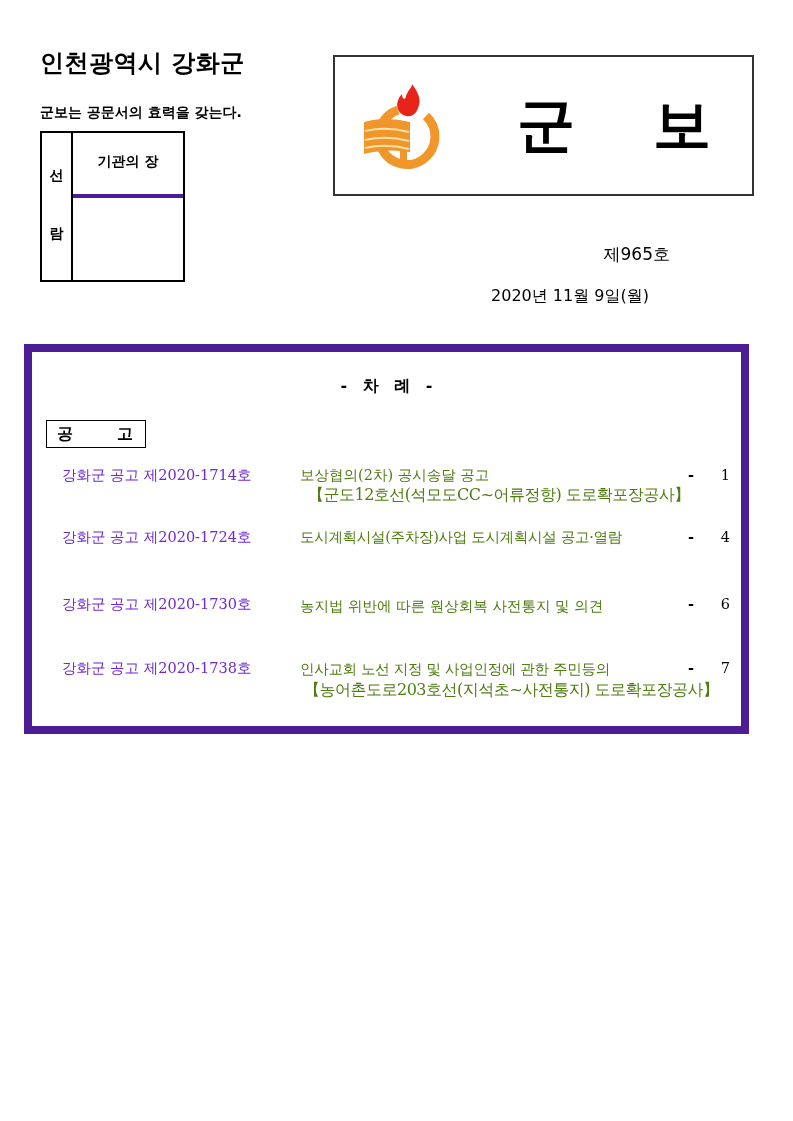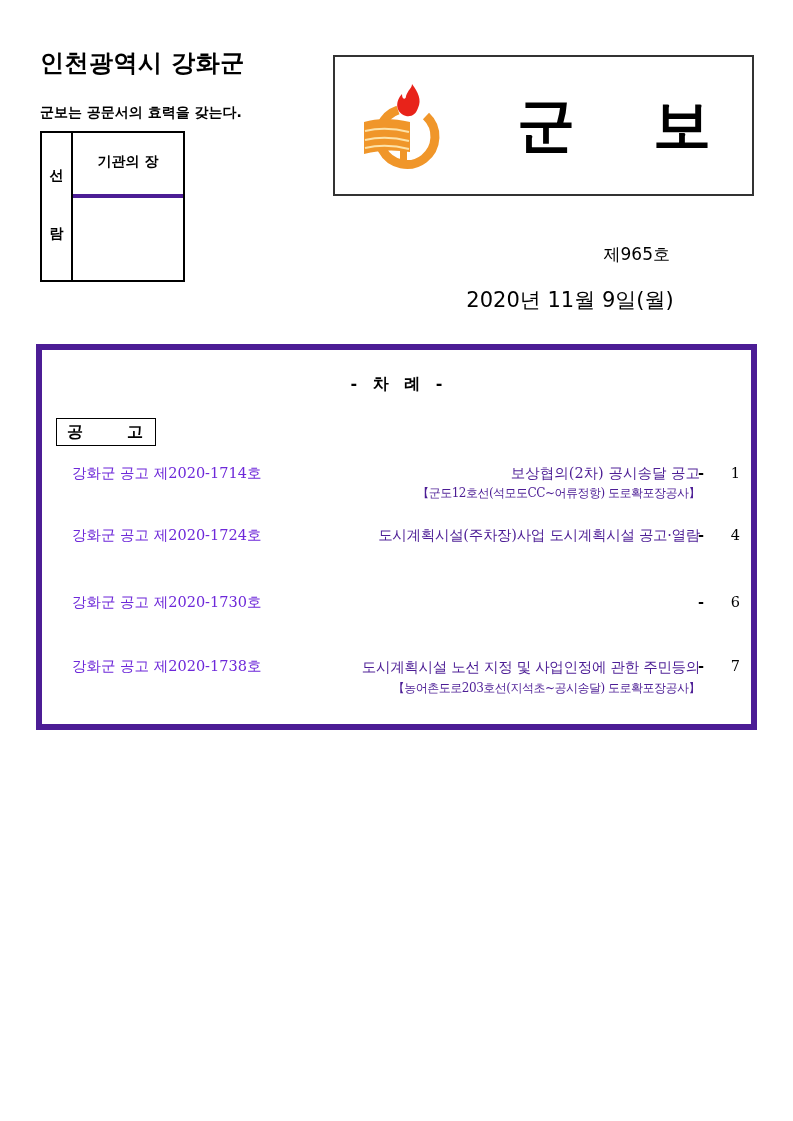--- a/index.html
+++ b/index.html
@@ -16,32 +16,32 @@
   #approval .col-left span { position: absolute; left: 0; width: 29px; text-align: center; font-size: 14px; font-weight: bold; }
   #approval .head { position: absolute; left: 31px; top: 0; right: 0; height: 61px; border-bottom: 4px solid #4c1d95; }
   #approval .head span { position: absolute; left: 0; right: 0; top: 20px; text-align: center; font-size: 14px; font-weight: bold; }
 
   #masthead { left: 333px; top: 55px; width: 417px; height: 137px; border: 2px solid #333; }
   #logo { position: absolute; left: 25px; top: 25px; width: 90px; height: 90px; }
   #mast-char1 { position: absolute; left: 182px; top: 30px; font-size: 58px; font-weight: bold; }
   #mast-char2 { position: absolute; left: 318px; top: 30px; font-size: 58px; font-weight: bold; }
 
   #issue-no { left: 470px; top: 243px; width: 200px; text-align: right; font-size: 17px; white-space: nowrap; }
-  #issue-date { left: 440px; top: 286px; width: 260px; text-align: center; font-size: 21px; white-space: nowrap; }
+  #issue-date { left: 440px; top: 286px; width: 260px; text-align: center; font-size: 16px; white-space: nowrap; }
 
-  #toc { left: 36px; top: 344px; width: 709px; height: 374px; border: 6px solid #4c1d95; }
+  #toc { left: 24px; top: 344px; width: 709px; height: 374px; border: 8px solid #4c1d95; }
   #toc-title { position: absolute; left: 0; right: 0; top: 24px; text-align: center; font-size: 16px; font-weight: bold; word-spacing: 10px; }
   #section-box { position: absolute; left: 14px; top: 68px; width: 98px; height: 26px; border: 1.5px solid #000; }
   #section-box span { position: absolute; top: 3px; font-size: 16px; font-weight: bold; }
 
   .row { position: absolute; left: 0; width: 709px; font-size: 14.5px; line-height: 20px; }
   .row .no { position: absolute; left: 30px; top: 0; white-space: nowrap; color: #6d28d9; }
-  .row .title { position: absolute; left: 268px; top: 0; width: 390px; color: #4c1d95; text-align: right; }
+  .row .title { position: absolute; left: 268px; top: 0; width: 390px; color: #4d7c0f; }
   .row .title div { white-space: nowrap; }
-  .row .sub { font-size: 12px; letter-spacing: -0.5px; }
+  .row .sub { font-size: 16px; letter-spacing: -0.5px; }
   .row .dash { position: absolute; left: 656px; top: 0; font-weight: bold; }
   .row .page { position: absolute; left: 686px; top: 0; width: 12px; text-align: right; }
 </style>
 </head>
 <body>
 
 <div id="org-title" class="abs sans">인천광역시 강화군</div>
 <div id="org-sub" class="abs sans">군보는 공문서의 효력을 갖는다.</div>
 
 <div id="approval" class="abs sans">
@@ -98,27 +98,28 @@
     <div class="title">
       <div style="letter-spacing:-0.3px">도시계획시설(주차장)사업 도시계획시설 공고·열람</div>
     </div>
     <span class="dash">-</span>
     <span class="page">4</span>
   </div>
 
   <div class="row" style="top:242px">
     <span class="no">강화군 공고 제2020-1730호</span>
     <div class="title">
+      <div style="line-height:24px">농지법 위반에 따른 원상회복 사전통지 및 의견</div>
     </div>
     <span class="dash">-</span>
     <span class="page">6</span>
   </div>
 
   <div class="row" style="top:306px">
     <span class="no">강화군 공고 제2020-1738호</span>
     <div class="title">
-      <div style="line-height:22px;letter-spacing:-0.3px">도시계획시설 노선 지정 및 사업인정에 관한 주민등의</div>
-      <div class="sub" style="padding-left:4px;line-height:20px">【농어촌도로203호선(지석초~공시송달) 도로확포장공사】</div>
+      <div style="line-height:22px;letter-spacing:-0.3px">인사교회 노선 지정 및 사업인정에 관한 주민등의</div>
+      <div class="sub" style="padding-left:4px;line-height:20px">【농어촌도로203호선(지석초~사전통지) 도로확포장공사】</div>
     </div>
     <span class="dash">-</span>
     <span class="page">7</span>
   </div>
 </div>
 
 </body></html>

